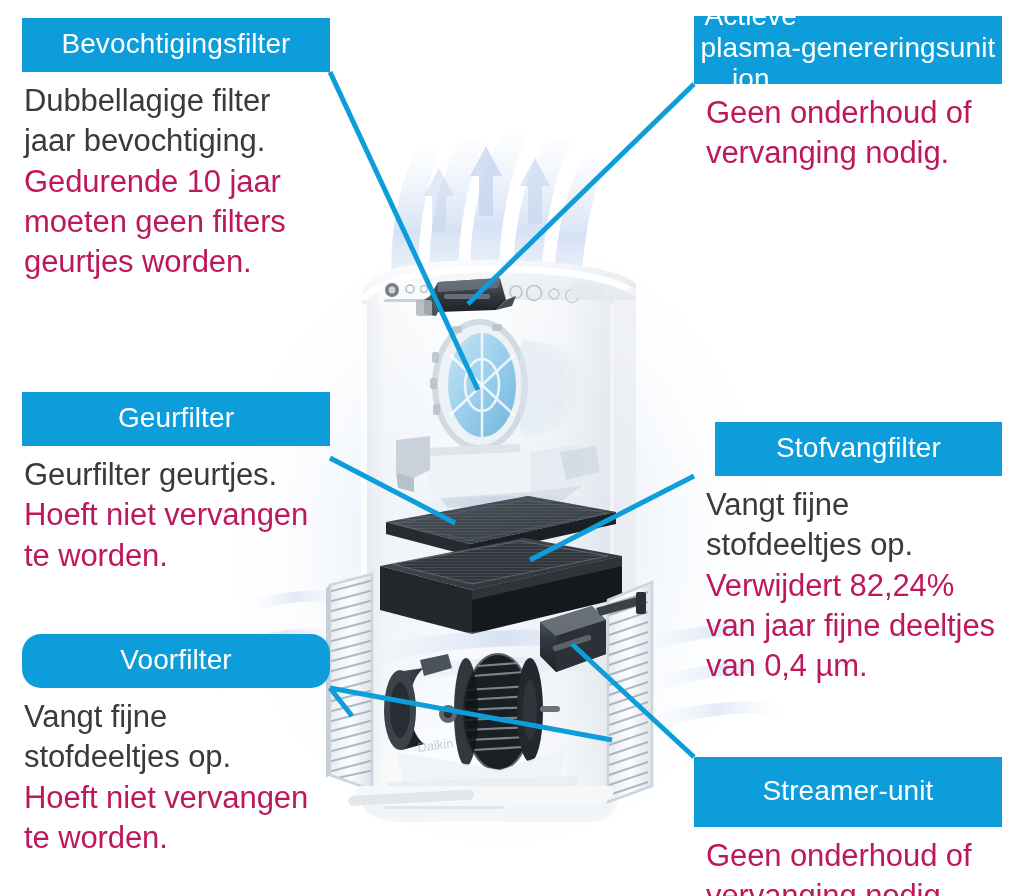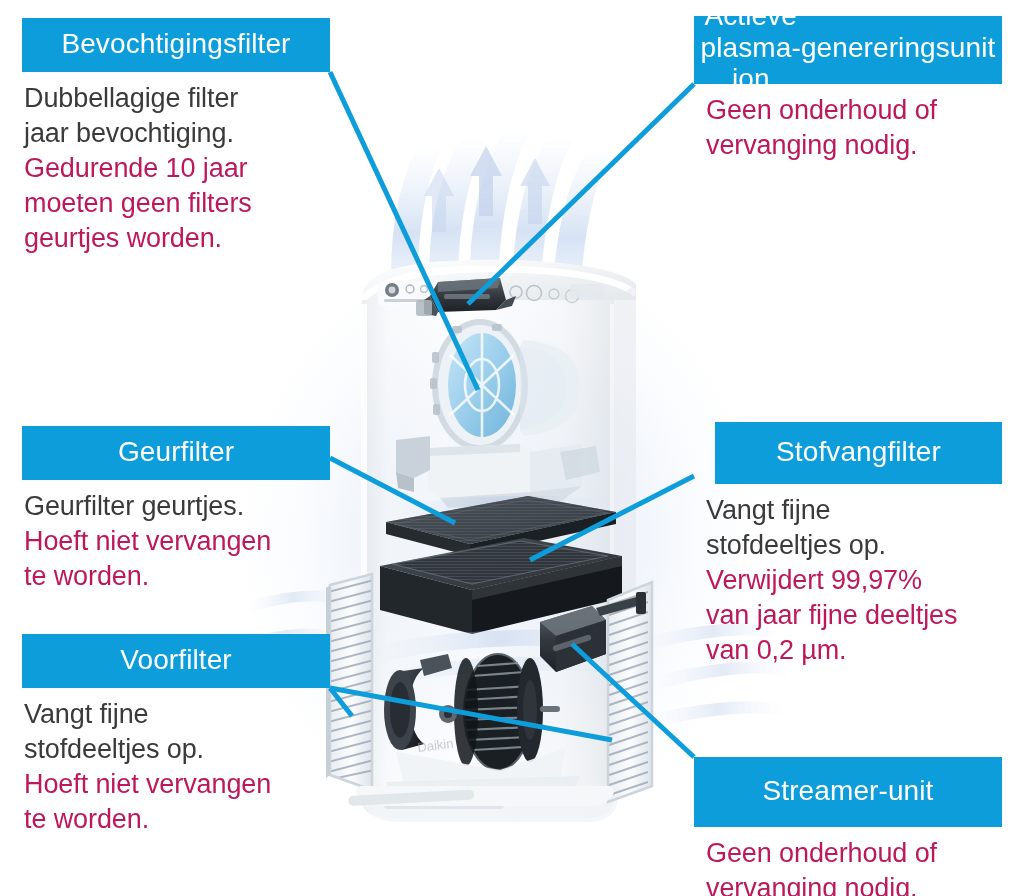--- a/index.html
+++ b/index.html
@@ -27,45 +27,45 @@
     font-weight:400;
     letter-spacing:.1px;
     text-align:center;
     display:flex;
     align-items:center;
     justify-content:center;
     padding:6px 10px 9px;
     line-height:1.12;
   }
   .callout .body {
-    font-size:27px;
+    font-size:31px;
     line-height:1.30;
     padding-top:9px;
     letter-spacing:-.1px;
   }
   .callout .body .d { color:#3a3a3a; display:block; }
   .callout .body .b { color:#be185d; display:block; }
   .callout.right .body { padding-left:12px; }
   .callout.left  .body { padding-left:2px; }
 
   
   #c-bevochtiging { left:22px;  top:18px;  width:308px; }
   #c-bevochtiging .bar { height:54px; }
 
   #c-plasma { left:694px; top:16px; width:308px; }
   #c-plasma .bar { height:68px; flex-direction:row; padding-top:4px; }
 
-  #c-geur { left:22px;  top:426px; width:308px; }
+  #c-geur { left:22px;  top:392px; width:308px; }
   #c-geur .bar { height:54px; }
 
   #c-stof { left:694px; top:422px; width:308px; }
-  #c-stof .bar { height:62px;margin-left:21px; }
+  #c-stof .bar { height:54px;margin-left:21px; }
 
   #c-voor { left:22px;  top:634px; width:308px; }
-  #c-voor .bar { height:54px; }
+  #c-voor .bar { height:54px;border-radius:19px; }
 
   #c-streamer { left:694px; top:757px; width:308px; }
   #c-streamer .bar { height:70px; }
 
   .bar span { display:block; }
 </style>
 </head>
 <body>
 
 <div id="stage">
@@ -435,23 +435,23 @@
     </div>
   </div>
 
   <div class="callout right" id="c-stof">
     <div class="bar">
       <span>Stofvangfilter</span>
     </div>
     <div class="body">
       <span class="d">Vangt fijne</span>
       <span class="d">stofdeeltjes op.</span>
-      <span class="b">Verwijdert 99,97%</span>
+      <span class="b">Verwijdert 82,24%</span>
       <span class="b">van jaar fijne deeltjes</span>
-      <span class="b">van 0,2 µm.</span>
+      <span class="b">van 0,4 µm.</span>
     </div>
   </div>
 
   <div class="callout left" id="c-voor">
     <div class="bar">
       <span>Voorfilter</span>
     </div>
     <div class="body">
       <span class="d">Vangt fijne</span>
       <span class="d">stofdeeltjes op.</span>

